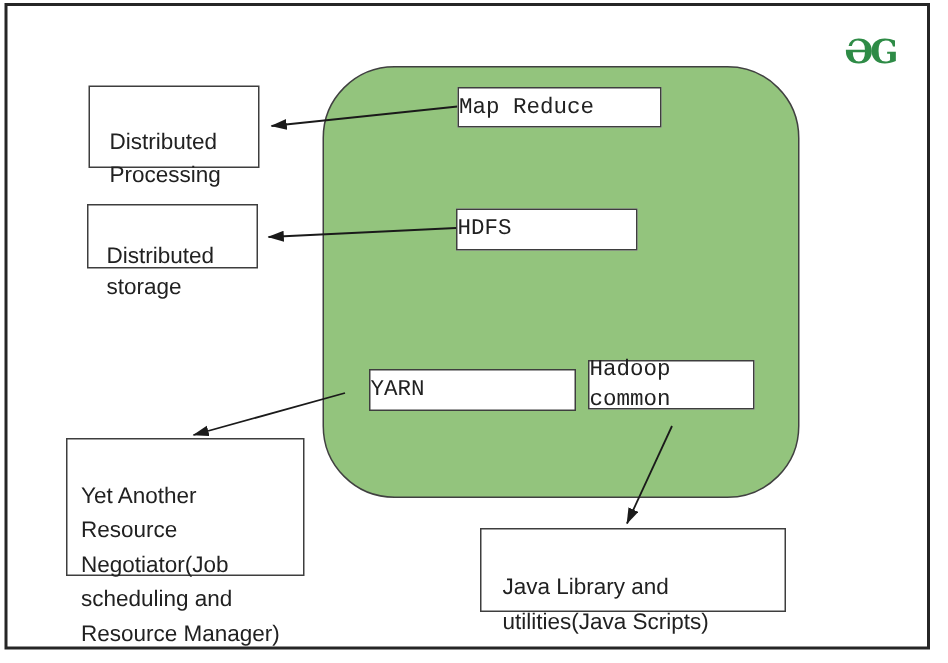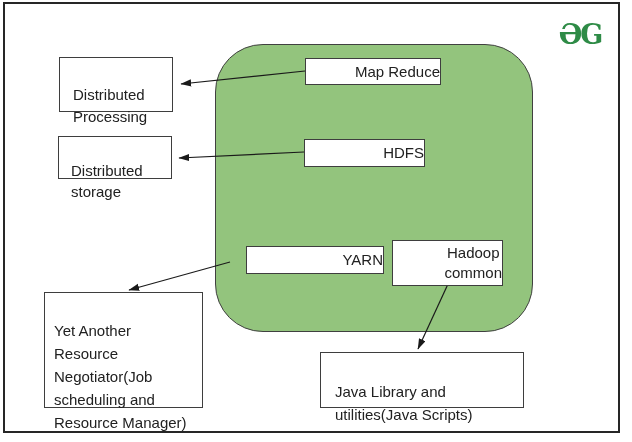--- a/index.html
+++ b/index.html
@@ -16,43 +16,43 @@
   html,body{width:632px;height:442px;background:var(--page-bg);overflow:hidden;}
   body{font-family:"Liberation Sans","DejaVu Sans",sans-serif;color:var(--text);}
   .stage{position:relative;width:632px;height:442px;background:var(--page-bg);}
   .frame{
     position:absolute;left:3px;top:2px;width:617px;height:431px;
     border:2px solid var(--frame);background:transparent;
   }
   .logo{
     position:absolute;left:556px;top:20px;width:48px;height:30px;
     font-family:"DejaVu Serif","Liberation Serif",serif;
-    font-size:27px;font-weight:bold;line-height:30px;
+    font-size:22px;font-weight:bold;line-height:30px;
     color:var(--logo-green);letter-spacing:-2px;text-align:center;
   }
   .container-shape{
     position:absolute;left:215px;top:44px;width:318px;height:288px;
     background:var(--container-fill);
     border:1.5px solid var(--container-stroke);
     border-radius:48px;
   }
   .edges{position:absolute;left:0;top:0;width:632px;height:442px;pointer-events:none;}
   .node{
     position:absolute;background:var(--box-fill);
     border:1.5px solid var(--box-stroke);
     font-size:15px;line-height:22px;white-space:pre-line;
   }
-  .node.center{display:flex;align-items:center;justify-content:flex-end;text-align:center;}
+  .node.center{display:flex;align-items:center;justify-content:flex-start;text-align:center;font-family:Liberation Mono, monospace;}
   #map-reduce{left:305px;top:58px;width:136px;height:27px;}
   #hdfs{left:304px;top:139px;width:121px;height:28px;}
   #yarn{left:230px;top:246px;width:138px;height:28px;margin-left:16px;}
-  #hadoop-common{left:392px;top:240px;width:111px;height:46px;line-height:20px;}
+  #hadoop-common{left:392px;top:240px;width:111px;height:33px;line-height:20px;}
   #distributed-processing{left:59px;top:57px;width:114px;height:55px;padding:4px 0 0 13px;}
   #distributed-storage{left:58px;top:136px;width:114px;height:43px;padding:2px 0 0 12px;line-height:21px;}
-  #yarn-description{left:44px;top:292px;width:159px;height:116px;padding:3px 0 0 9px;line-height:23px;}
+  #yarn-description{left:44px;top:292px;width:159px;height:92px;padding:3px 0 0 9px;line-height:23px;}
   #java-library{left:320px;top:352px;width:204px;height:56px;padding:4px 0 0 14px;line-height:23px;}
 </style>
 </head>
 <body>
 
 <div class="stage">
 
   <div class="frame"></div>
 
   <div class="logo">ƏG</div>

